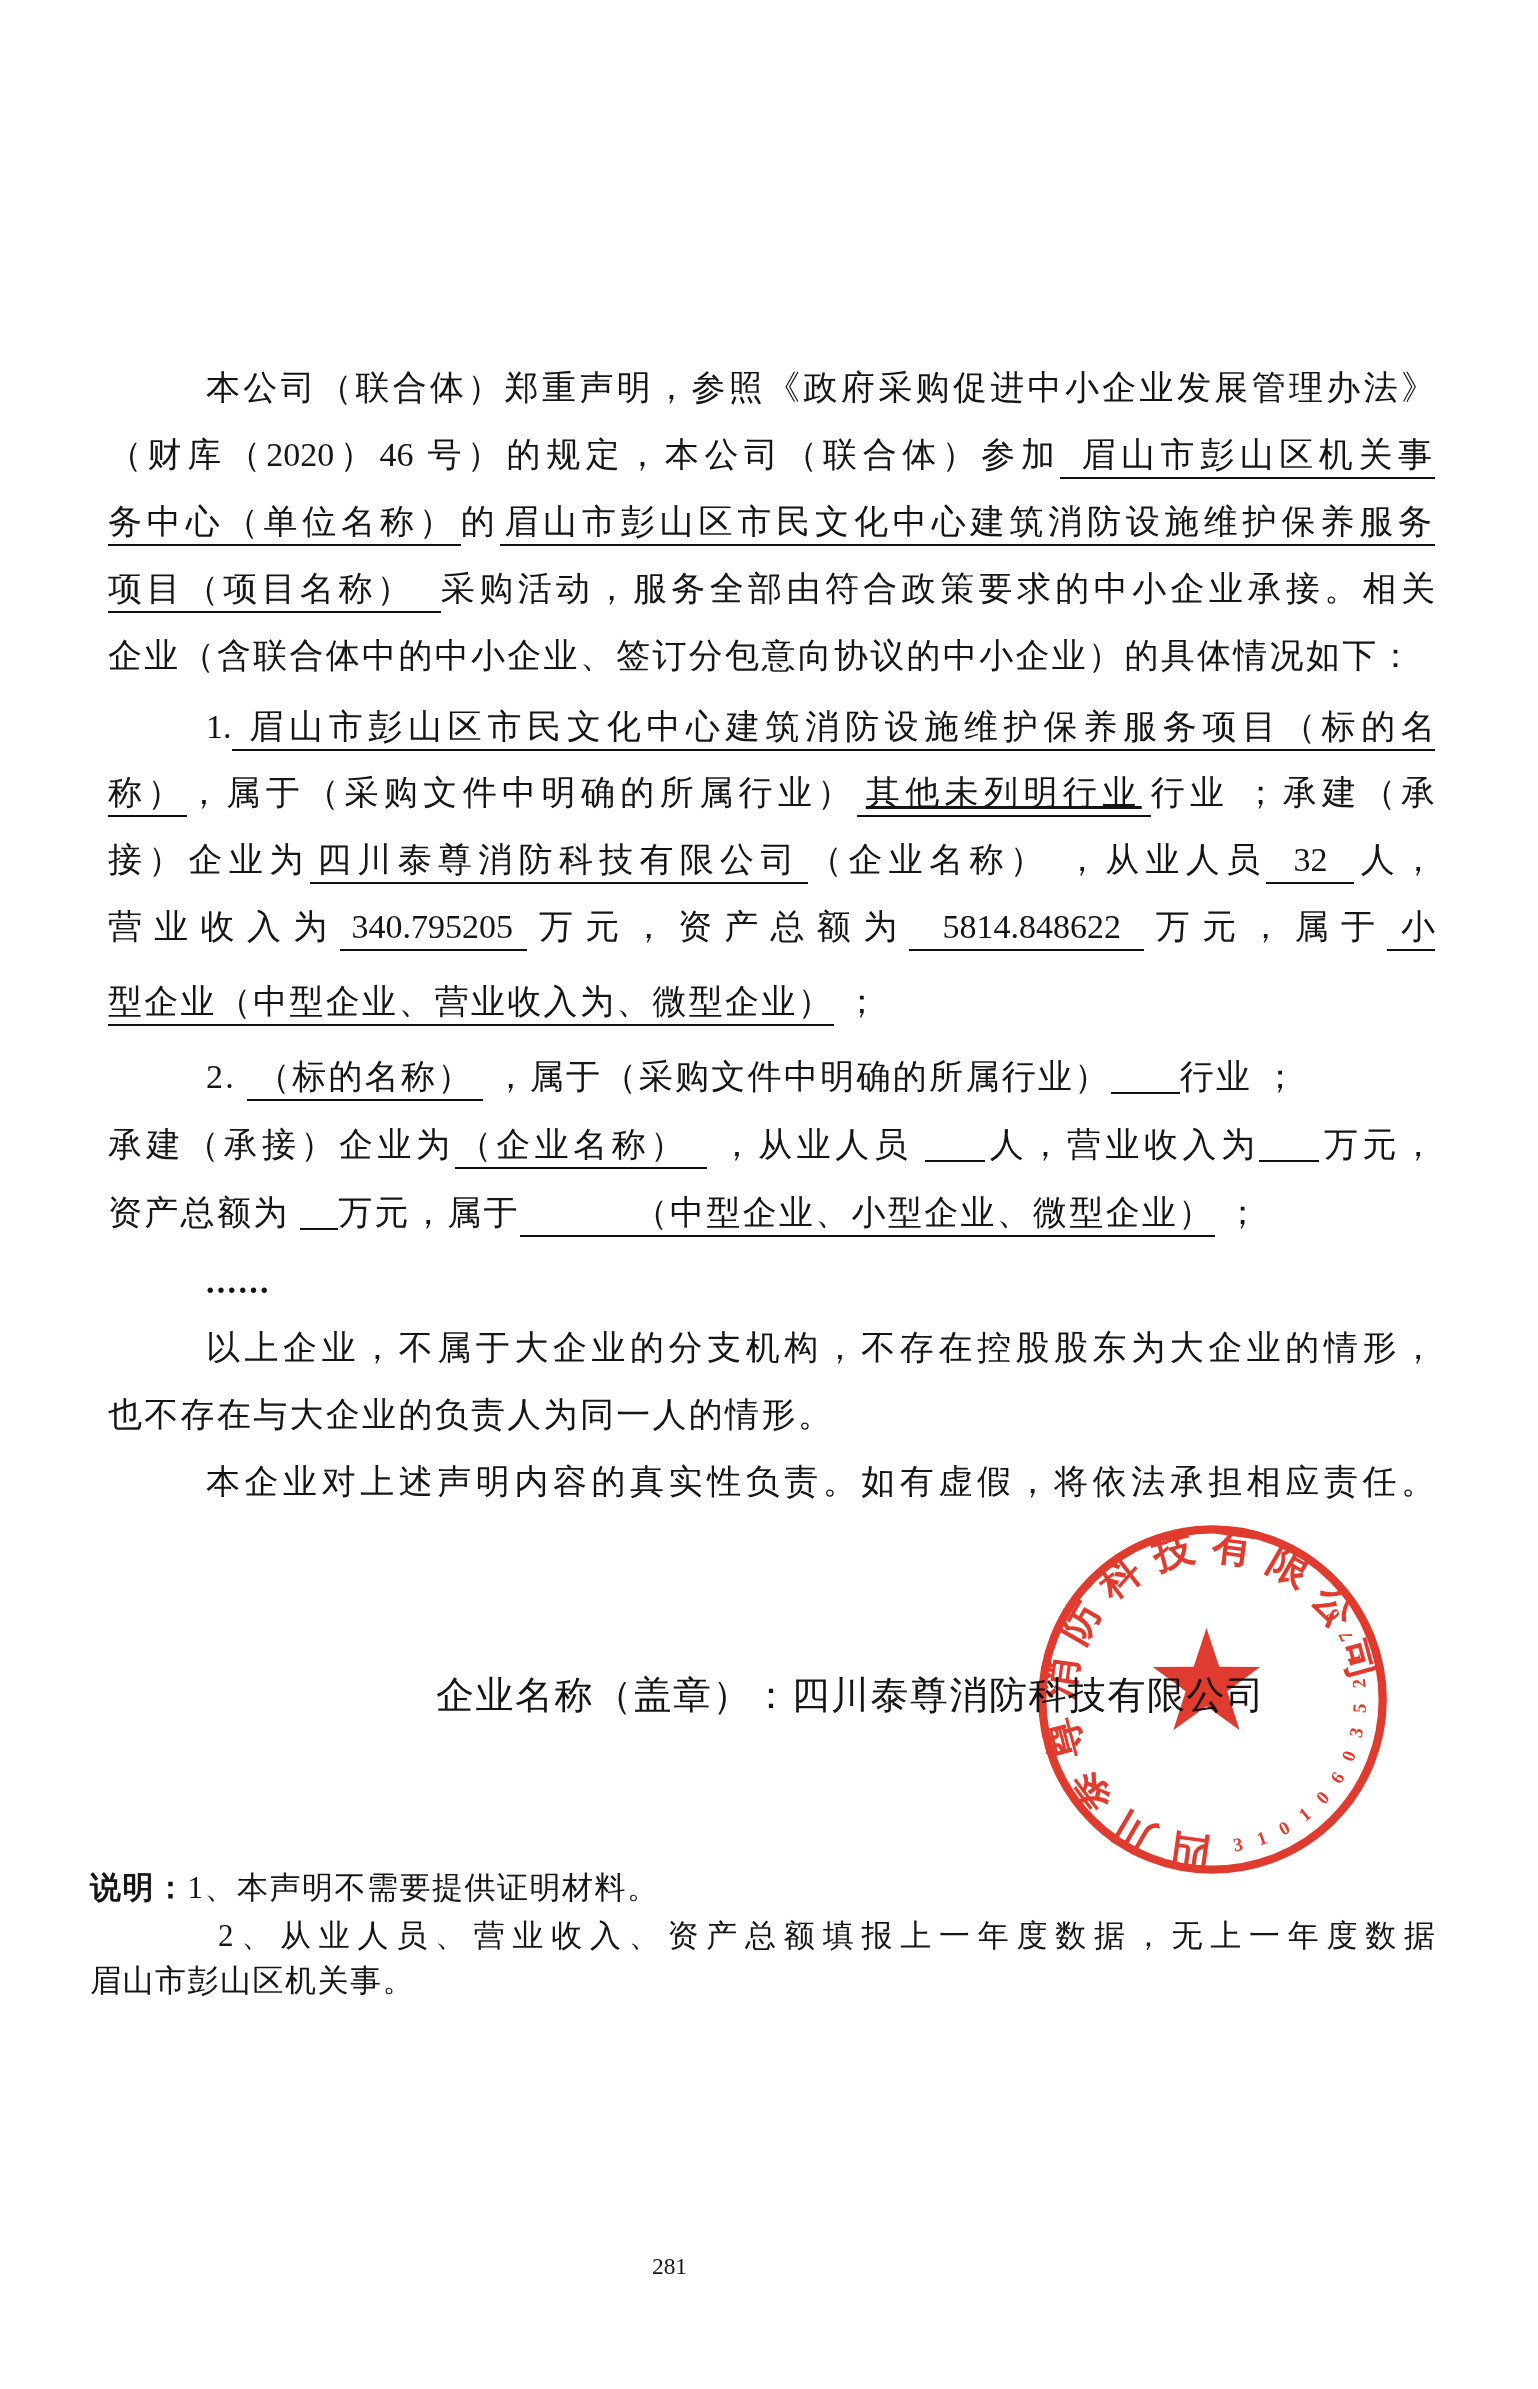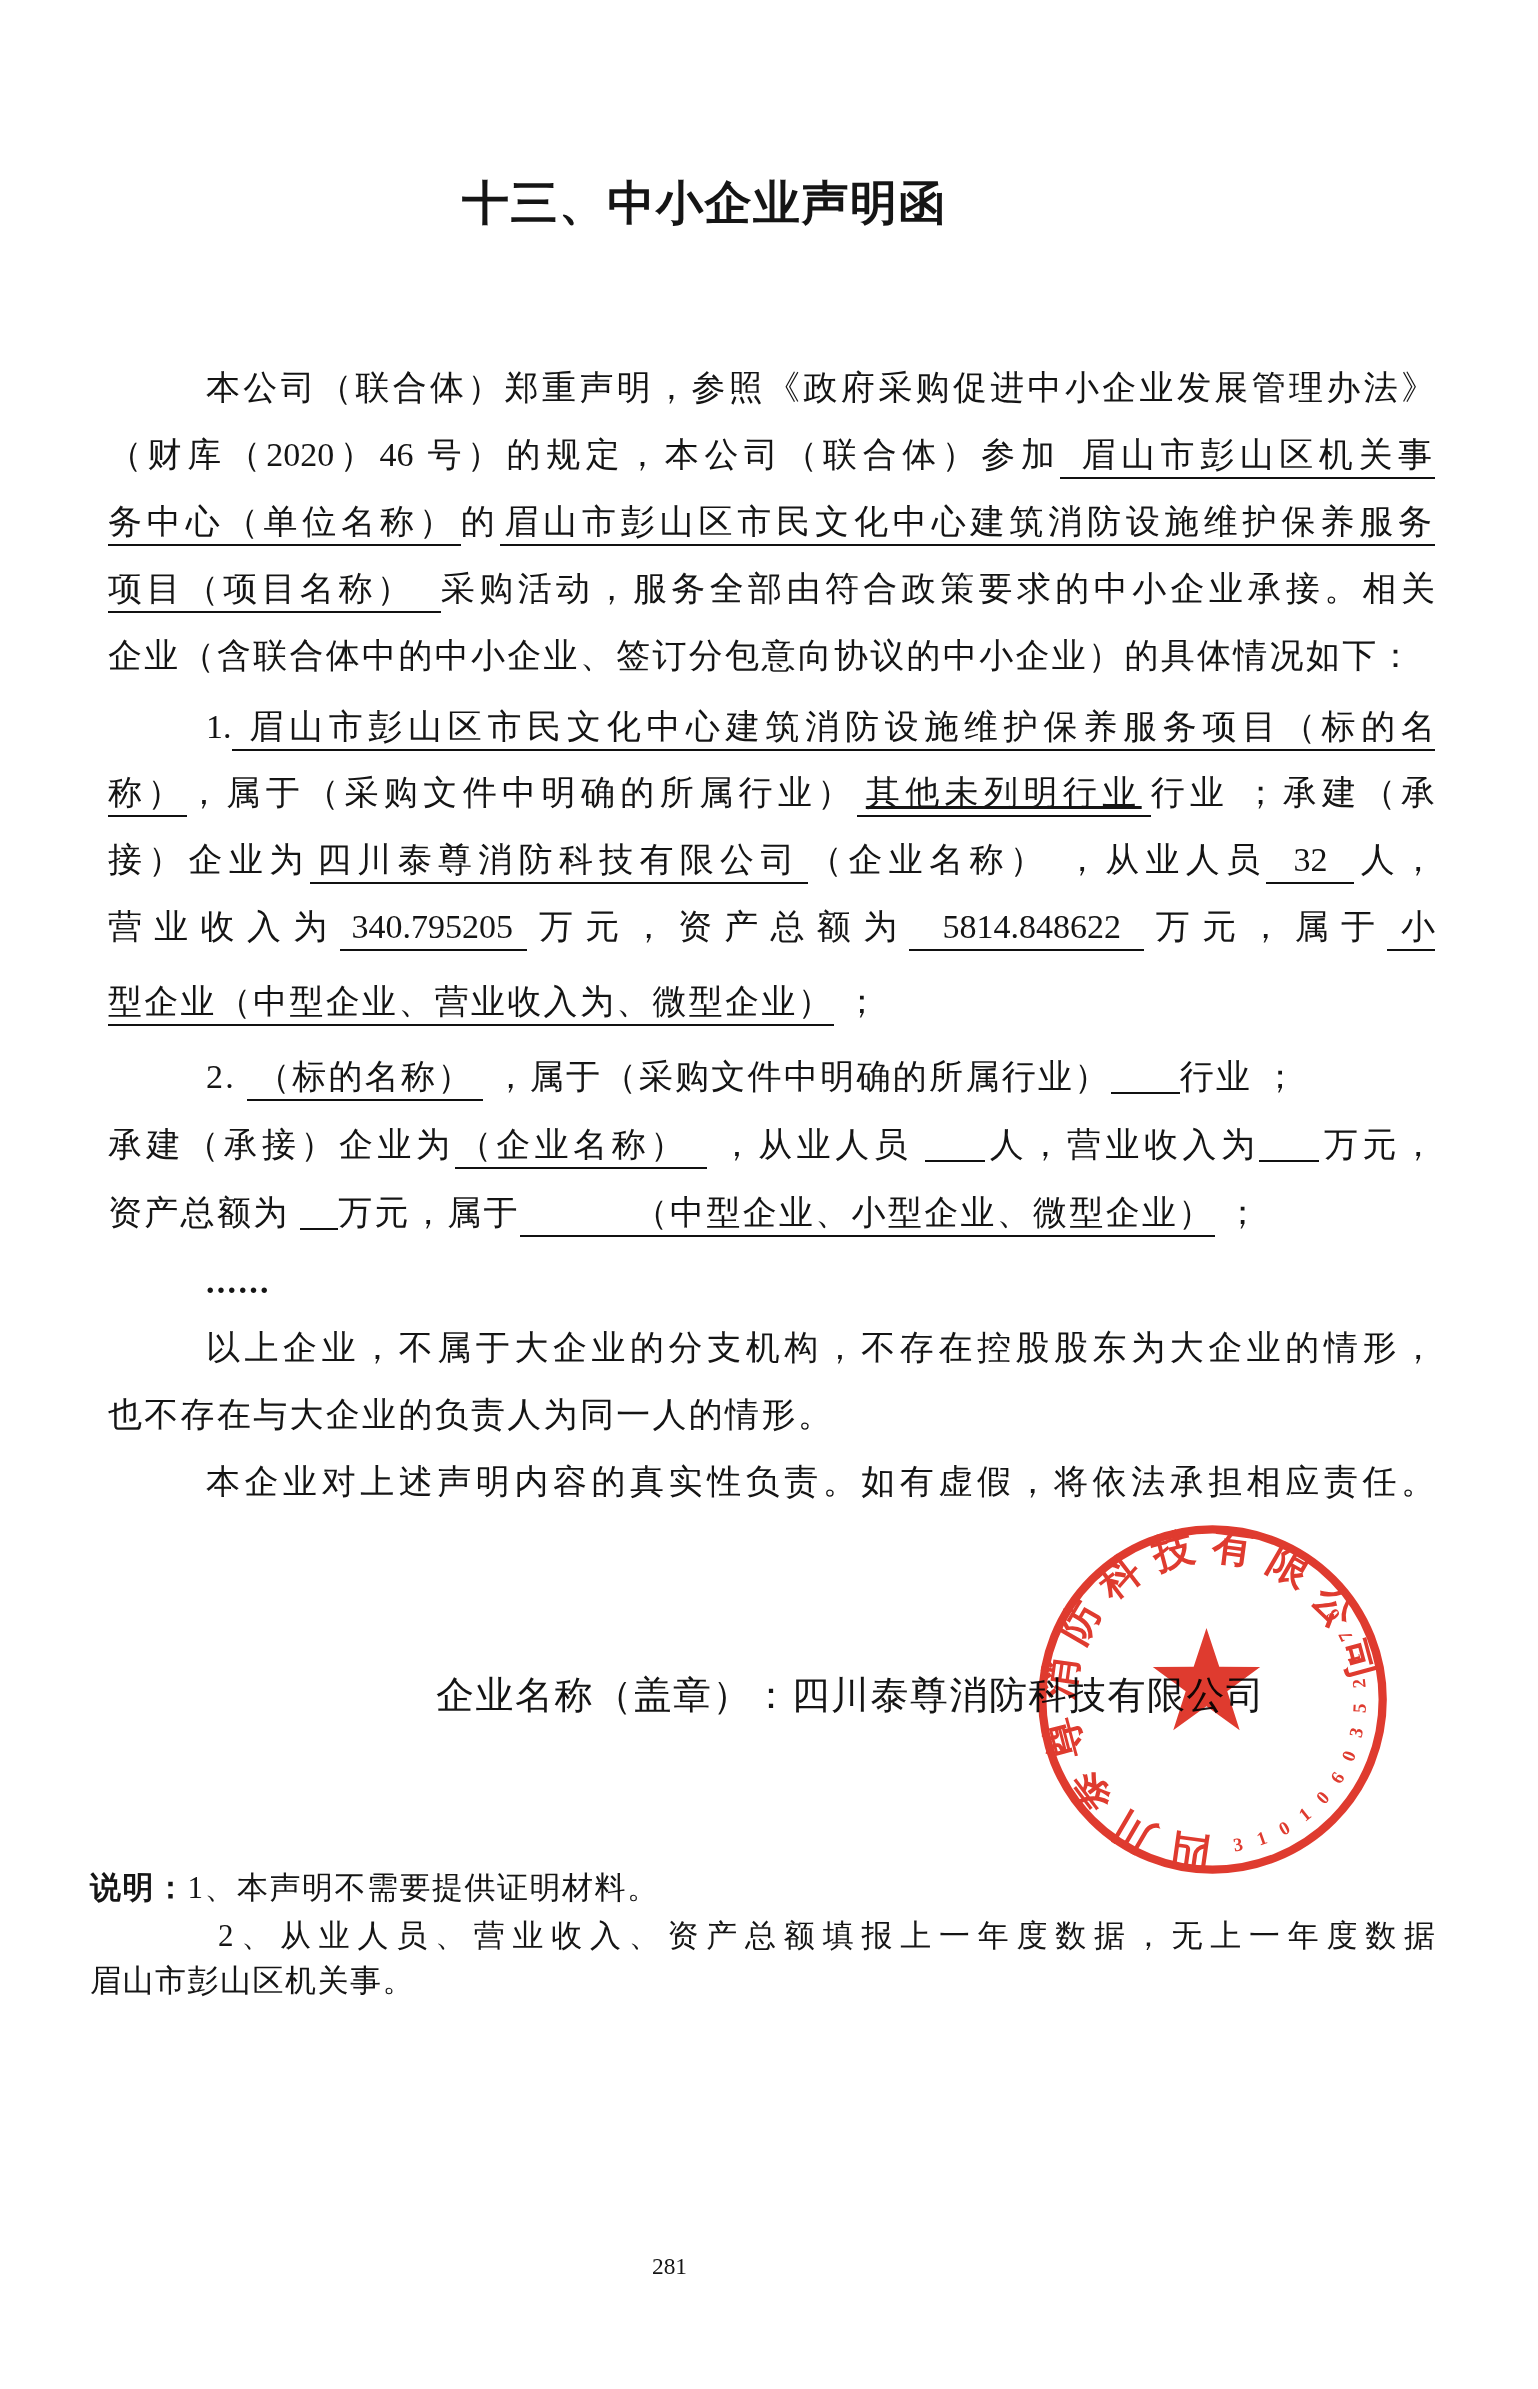--- a/index.html
+++ b/index.html
@@ -46,21 +46,20 @@
     opacity:0.92;mix-blend-mode:multiply;
   }
   .seal-name-char{font-size:54px;font-weight:600;}
   .seal-num-char{font-size:25px;font-weight:600;letter-spacing:0;}
 </style>
 </head>
 <body>
 
 <div class="page">
 
-  <div class="title">十三、中小企业声明函</div>
 
   <div id="body-lines">
       <div class="ln just ind" style="top: 355px;"><span>本公司（联合体）郑重声明，参照《政府采购促进中小企业发展管理办法》</span></div>
       <div class="ln just" style="top: 422px;"><span>（财库（2020）46 号）的规定，本公司（联合体）参加</span><span class="u" style="padding-left: 21px; padding-right: 3px;">眉山市彭山区机关事</span></div>
       <div class="ln just" style="top: 489px;"><span class="u" style="padding-right: 3px;">务中心（单位名称）</span><span>的</span><span class="u" style="padding-left: 4.5px; padding-right: 3px;">眉山市彭山区市民文化中心建筑消防设施维护保养服务</span></div>
       <div class="ln just" style="top: 556px;"><span class="u" style="padding-right: 25.6px;">项目（项目名称）</span><span>采购活动，服务全部由符合政策要求的中小企业承接。相关</span></div>
       <div class="ln" style="top: 623px;"><span>企业（含联合体中的中小企业、签订分包意向协议的中小企业）的具体情况如下：</span></div>
       <div class="ln just ind" style="top: 694px;"><span>1.</span><span class="u" style="padding-left: 12px;">眉山市彭山区市民文化中心建筑消防设施维护保养服务项目（标的名</span></div>
       <div class="ln just" style="top: 760px;"><span class="u">称）</span><span>，属于（采购文件中明确的所属行业）</span><span class="u" style="padding-left: 9px; padding-right: 9px; text-decoration: underline;">其他未列明行业</span><span>行业 ；承建（承</span></div>
       <div class="ln just" style="top: 827px;"><span>接）企业为</span><span class="u" style="padding-left: 7.5px; padding-right: 7.5px;">四川泰尊消防科技有限公司</span><span>（企业名称） ，从业人员</span><span class="u" style="padding-left: 27px; padding-right: 27px;">32</span><span>人，</span></div>

